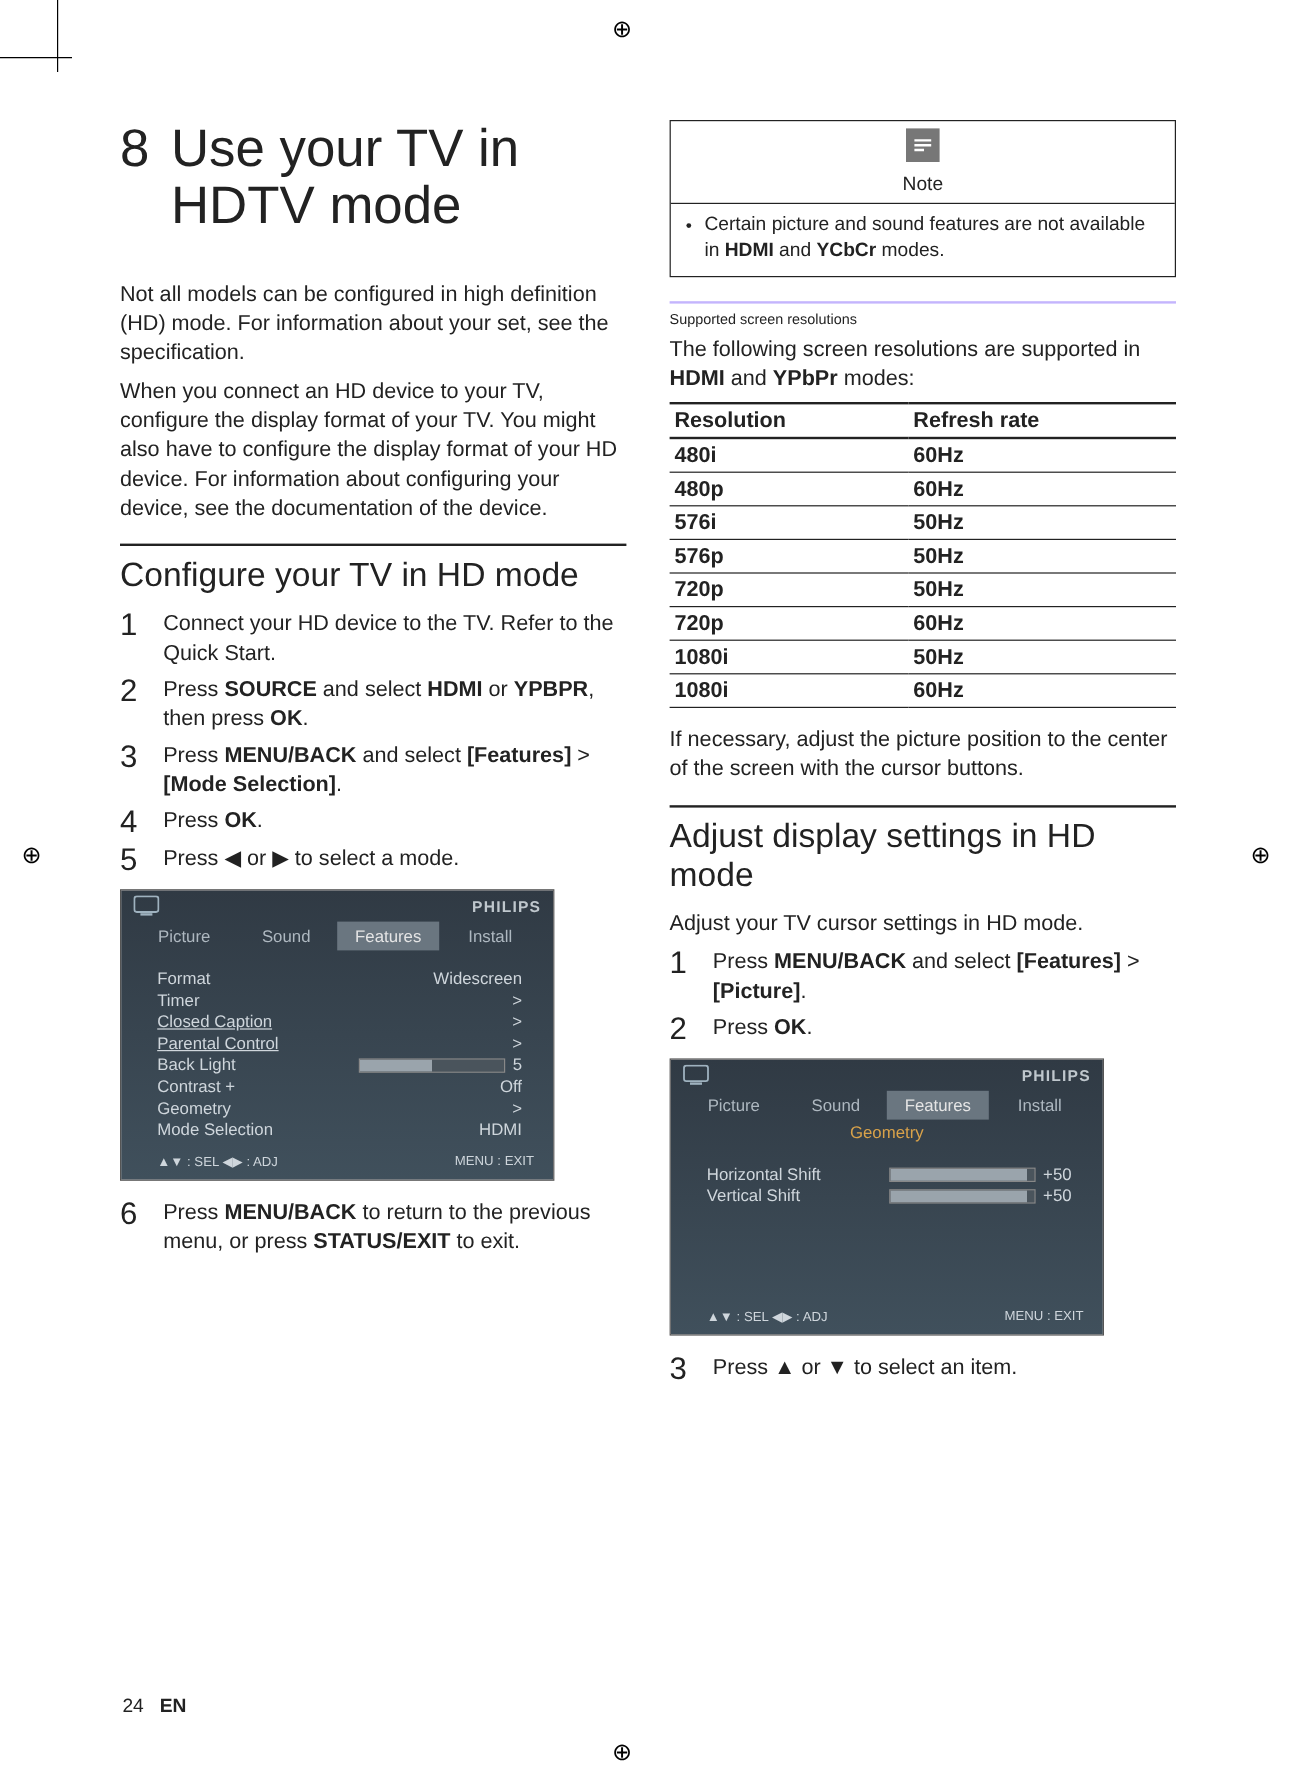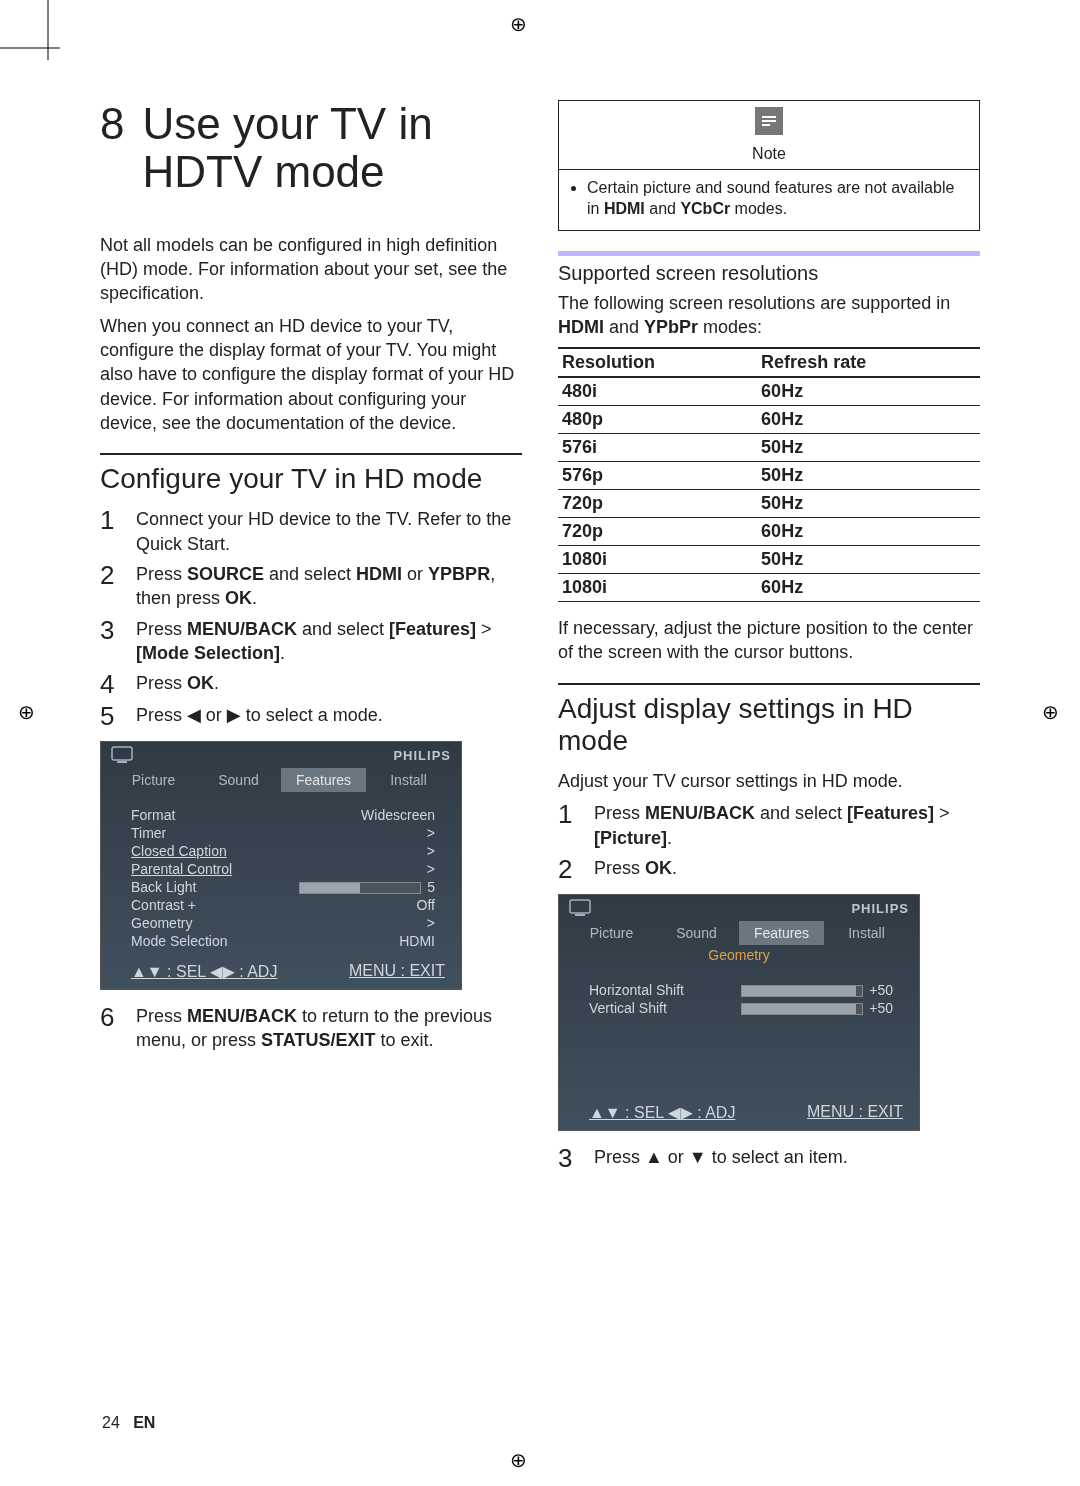--- a/index.html
+++ b/index.html
@@ -35,24 +35,24 @@
   }
   h2.section {
     font-size: 28px;
     font-weight: 400;
     margin: 18px 0 12px 0;
     line-height: 1.15;
     border-top: 2px solid #222;
     padding-top: 8px;
   }
   h3.subsection {
-    font-size: 20px;
+    font-size: 12px;
     font-weight: 400;
     margin: 12px 0 6px 0;
-    border-top: 5px solid #c4b5fd;
+    border-top: 2px solid #c4b5fd;
     padding-top: 6px;
   }
   p.body {
     font-size: 18px;
     line-height: 1.35;
     margin: 0 0 8px 0;
   }
   strong { font-weight: 700; }
   ol.steps {
     list-style: none;
@@ -175,23 +175,22 @@
     height:10px;
     background: linear-gradient(to right,#9aa4ac 0%,#9aa4ac 95%,#4a545c 95%);
     border:1px solid #888;
     vertical-align:middle;
     margin-right:6px;
   }
   .osd-foot {
     display:flex;
     justify-content:space-between;
     padding: 6px 16px 8px 30px;
-    font-size:16px;
+    font-size:11px;
     color:#cfd6dc;
-    text-decoration:underline;
   }
   .osd-subtitle {
     text-align:center;
     color:#d9a24a;
     padding: 2px 0 4px 0;
   }
   .tv-icon svg { display:block; }
   .reg-marks {
     position:absolute;
     left:0; top:0; width:1080px; height:1486px;

